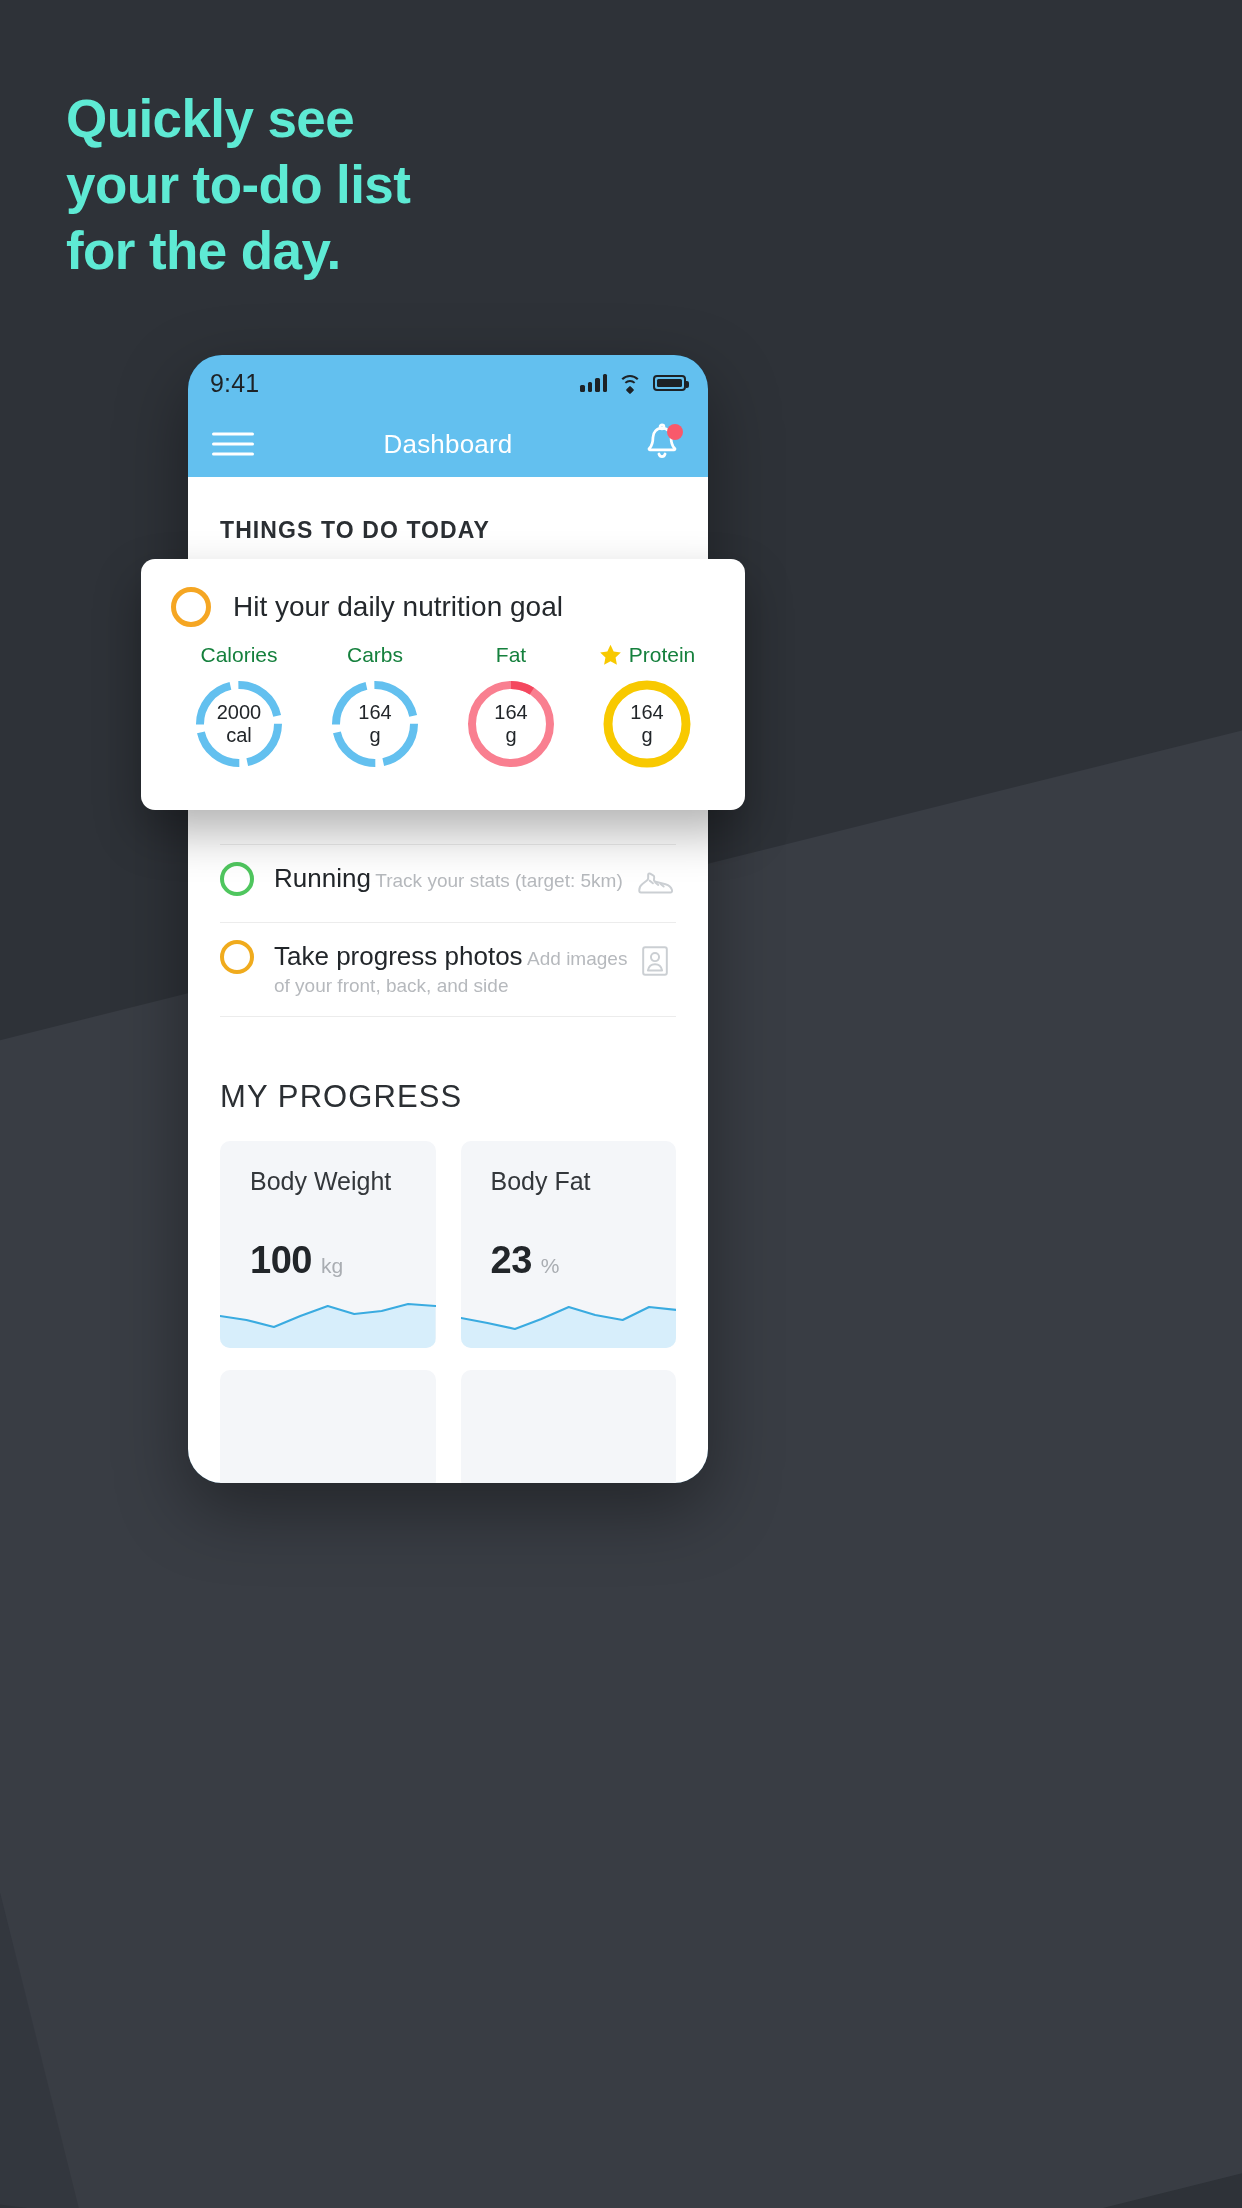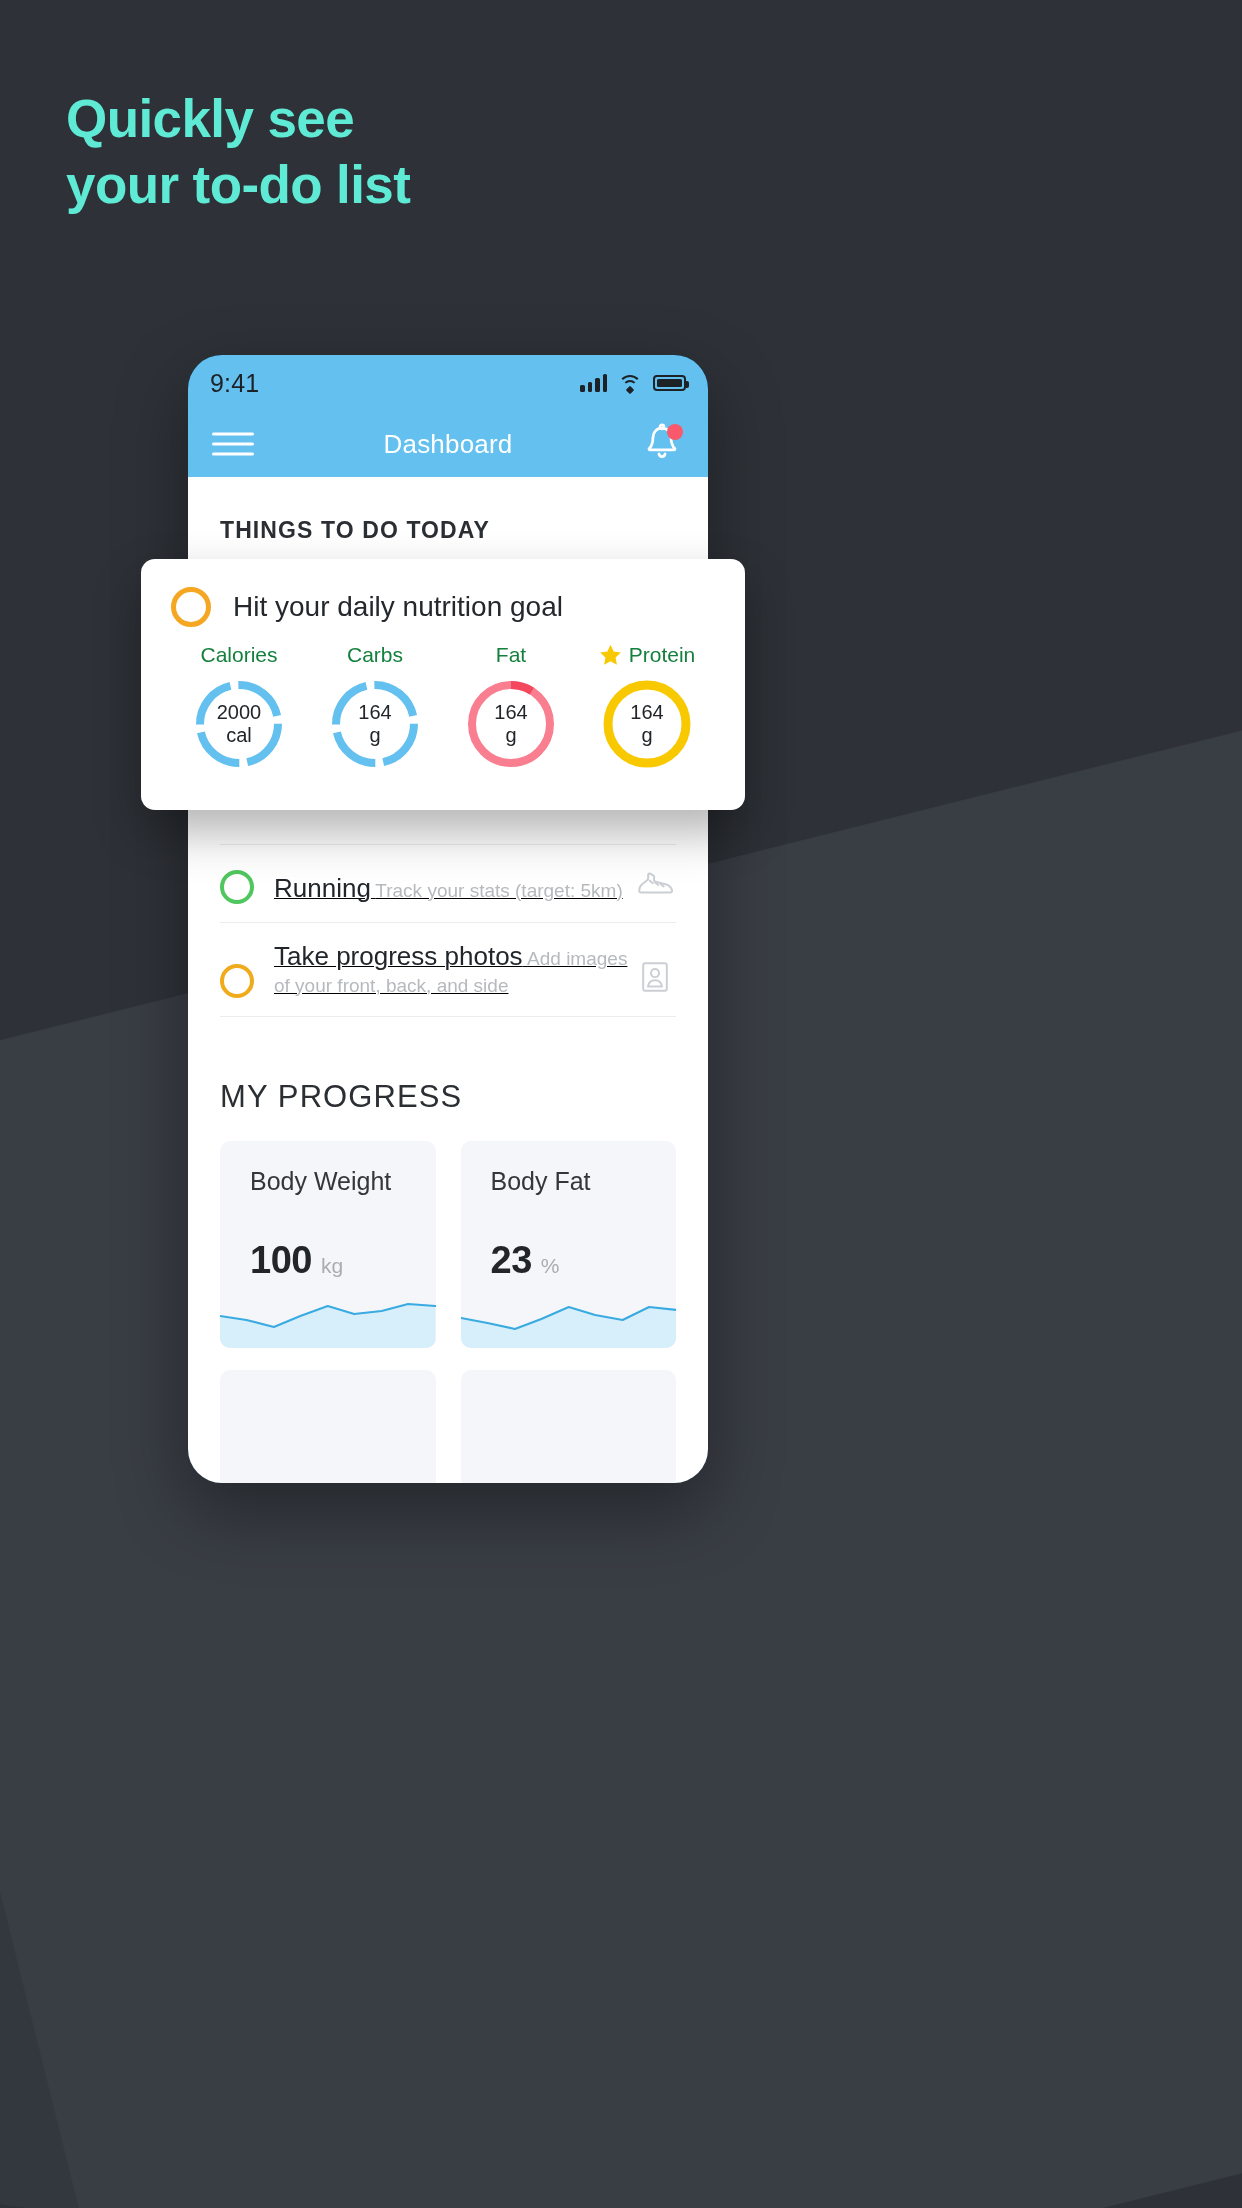--- a/index.html
+++ b/index.html
@@ -108,25 +108,24 @@
     letter-spacing:1.1px;
     padding:40px 32px 0 32px;
   }
 
   
   .todo-gap { height:300px; }
 
   
   .todo-list { padding:0 32px; }
   .todo-item {
-    display:flex; align-items:flex-end;
+    display:flex; align-items:flex-start;
     padding:17px 0 18px 0;
     border-top:1.5px solid #ececec;
     position:relative;
-    text-decoration:underline;
   }
   .todo-item:last-child { border-bottom:1.5px solid #ececec; }
   .ring {
     width:34px; height:34px; border-radius:50%;
     border:4px solid #f0ab1d; flex:0 0 auto; margin-right:20px;
   }
   .ring.green { border-color:#4fc65e; }
   .ring.amber { border-color:#f0ab1d; }
   .todo-txt { flex:1 1 auto; }
   .todo-title { font-size:26px; color:#22262a; line-height:1.25; }
@@ -186,20 +185,21 @@
 <div id="root">
 
   <div class="bg-base"></div>
   <div class="bg-blob"></div>
   <div class="bg-blob2"></div>
   <div class="bg-diag"></div>
 
   <div class="headline">
     <span class="ln">Quickly see</span>
     <span class="ln">your to-do list</span>
+    <span class="ln">for the day.</span>
   </div>
 
   <div class="phone">
 
     <div class="topbar">
       <div class="statusbar">
         <span class="clock">9:41</span>
         <span class="status-icons">
           <span class="sig">
               <i></i>

